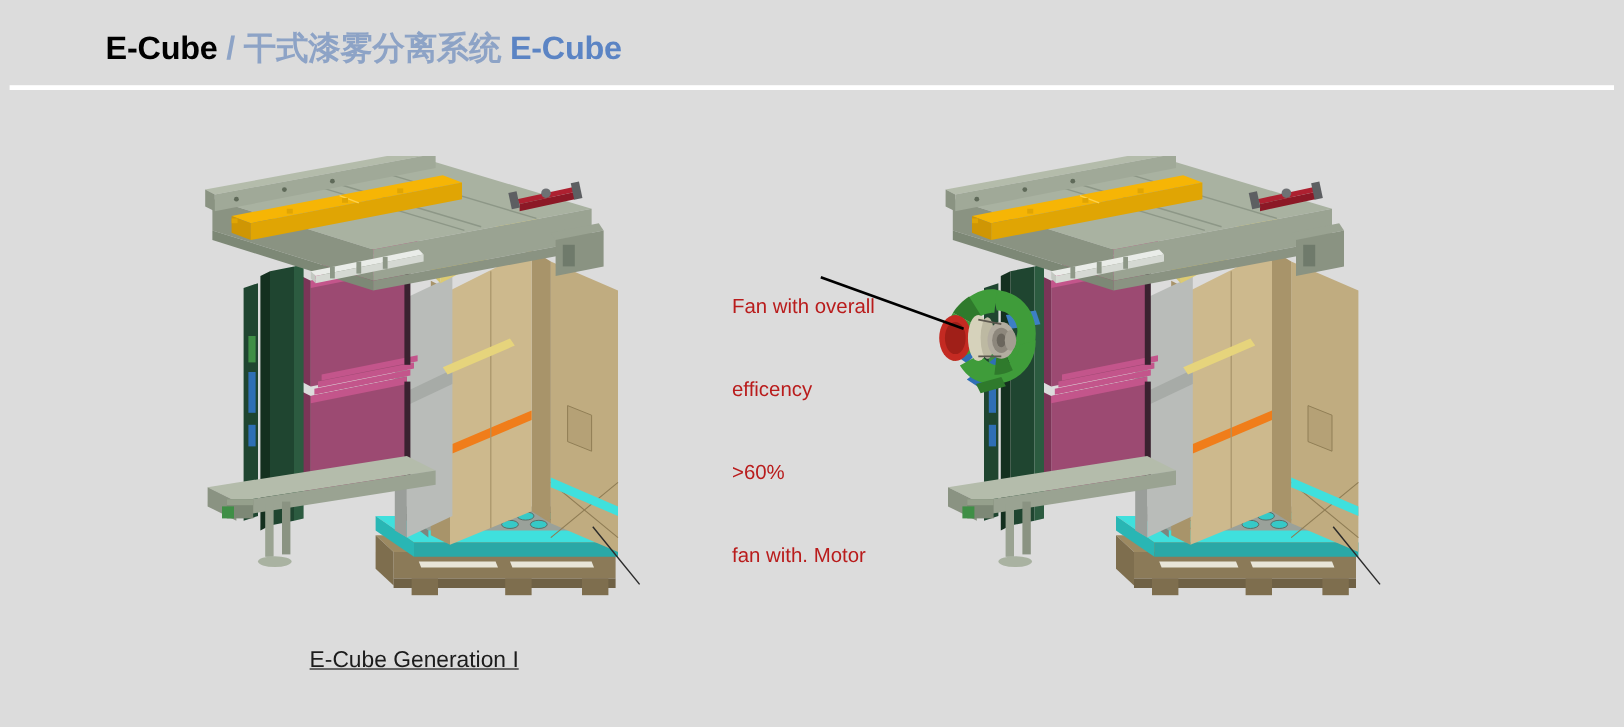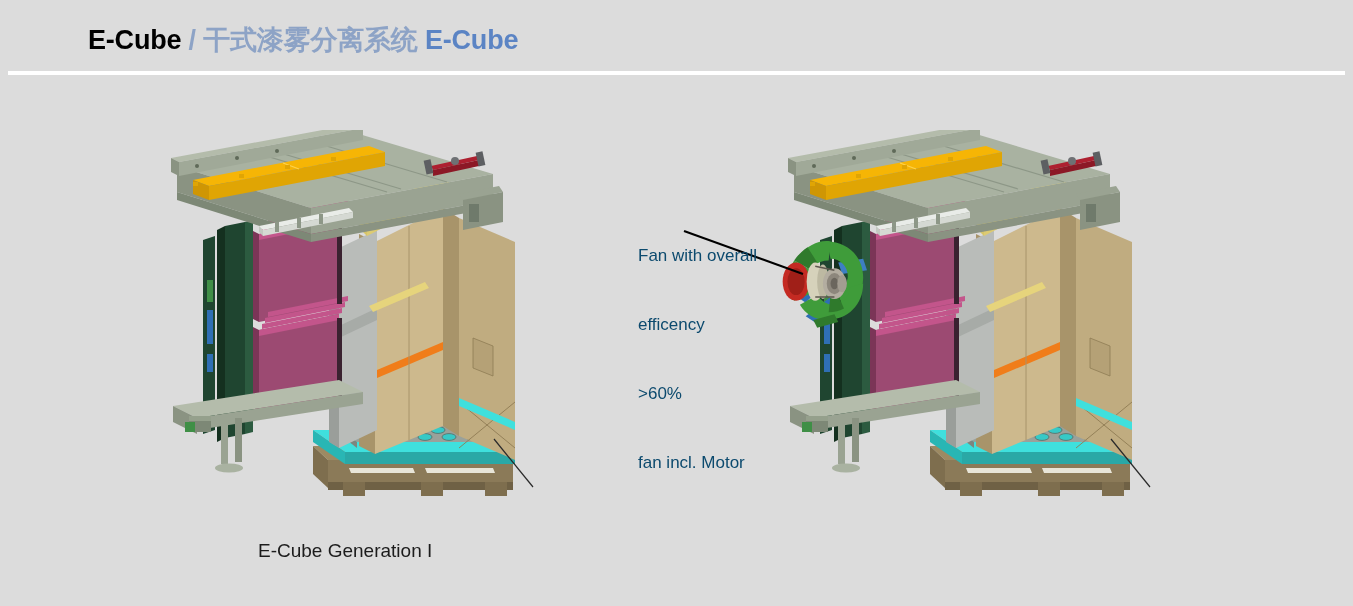--- a/index.html
+++ b/index.html
@@ -48,34 +48,34 @@
     background: #ffffff;
   }
 
   
   .caption {
     position: absolute;
     font-size: 19px;
     color: #1c1c1c;
     white-space: nowrap;
     text-align: center;
+    text-decoration: underline;
   }
   #caption-left  { left: 258px; top: 540px; }
   #caption-right { left: 903px; top: 540px; }
 
   
   .annotation {
     position: absolute;
     left: 610px;
     top: 198px;
     font-size: 17px;
     line-height: 23px;
-    color: #0c4a6e;
+    color: #b91c1c;
     white-space: pre;
-    margin-left: 28px;
   }
   .annotation div { white-space: nowrap; }
 
   svg.cad { position: absolute; left: 0; top: 0; }
   svg.overlay { position: absolute; left: 0; top: 0; pointer-events: none; }
 </style>
 </head>
 <body>
 
 <div class="slide">
@@ -336,18 +336,18 @@
   <svg class="overlay" width="1353" height="606" viewBox="0 0 1353 606" xmlns="http://www.w3.org/2000/svg">
     <line x1="684" y1="231" x2="803" y2="274" stroke="#000000" stroke-width="2.1"></line>
     <line x1="494" y1="439" x2="533" y2="487" stroke="#2a2a2a" stroke-width="1.2"></line>
     <line x1="1111" y1="439" x2="1150" y2="487" stroke="#2a2a2a" stroke-width="1.2"></line>
   </svg>
 
   <div class="annotation">
     <div>Fan with overall</div>
     <div>efficency</div>
     <div>&gt;60%</div>
-    <div>fan incl. Motor</div>
+    <div>fan with. Motor</div>
   </div>
 
   <div class="caption" id="caption-left">E-Cube Generation I</div>
 
 </div>
 
 </body></html>

